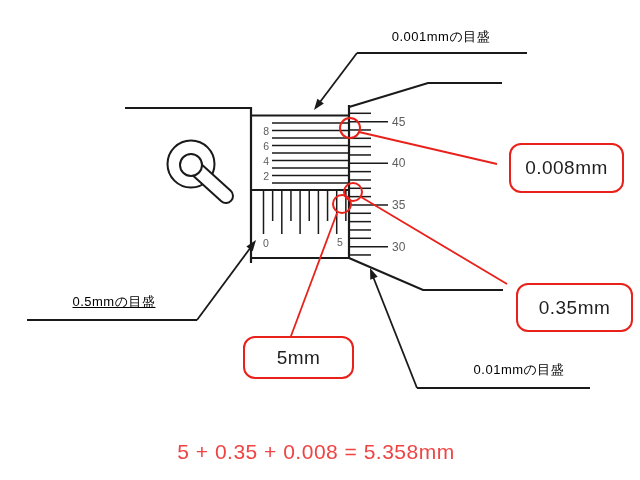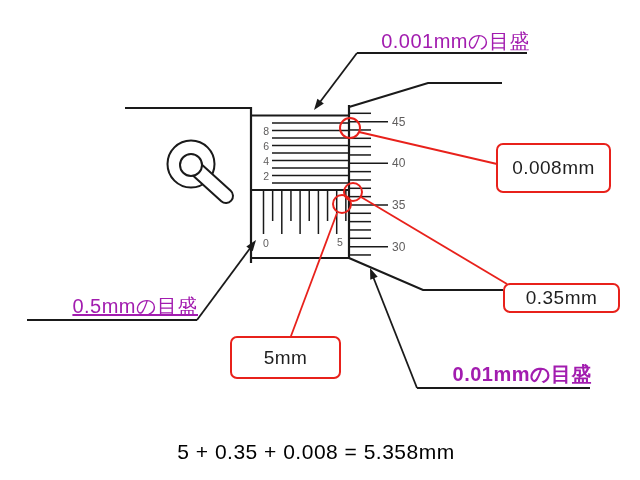--- a/index.html
+++ b/index.html
@@ -3,30 +3,30 @@
 <meta charset="utf-8">
 <style>
   html,body{margin:0;padding:0;background:#ffffff;}
   #stage{
     position:relative;width:640px;height:480px;background:#ffffff;overflow:hidden;
     font-family:"Liberation Sans","DejaVu Sans",sans-serif;
   }
   #diagram-svg{position:absolute;left:0;top:0;}
   .callout-box{
     position:absolute;display:flex;align-items:center;justify-content:center;
-    background:#ffffff;border:2.5px solid #e8211b;border-radius:7px;
-    color:#1f1f1f;font-size:19px;letter-spacing:0.5px;box-sizing:border-box;
+    background:#ffffff;border:2.5px solid #e8211b;border-radius:12px;
+    color:#1f1f1f;font-size:19px;letter-spacing:0.5px;box-sizing:border-box;margin-left:13px;
   }
   .leader-label{
-    position:absolute;color:#a21caf;font-size:20px;text-align:right;
+    position:absolute;color:#000000;font-size:13px;text-align:center;
     letter-spacing:0.5px;white-space:nowrap;
   }
   #formula-text{
     position:absolute;left:146px;top:440px;width:340px;text-align:center;
-    color:#000000;font-size:21px;letter-spacing:0.5px;white-space:nowrap;
+    color:#ef4444;font-size:21px;letter-spacing:0.5px;white-space:nowrap;
   }
   text{font-family:"Liberation Sans","DejaVu Sans",sans-serif;}
 </style>
 </head>
 <body>
 
 <div id="stage">
 
   <svg id="diagram-svg" width="640" height="480" viewBox="0 0 640 480">
 
@@ -120,25 +120,25 @@
     <circle cx="342" cy="204" r="9" fill="none" stroke="#e8211b" stroke-width="2"></circle>
 
     <line x1="359" y1="132" x2="497" y2="164" stroke="#e8211b" stroke-width="1.8"></line>
     <line x1="361" y1="197" x2="507" y2="284" stroke="#e8211b" stroke-width="1.8"></line>
     <line x1="337" y1="213" x2="288" y2="344" stroke="#e8211b" stroke-width="1.8"></line>
   </svg>
 
   <div class="callout-box" style="left:496px;top:143px;width:115px;height:50px;">
     <span>0.008mm</span>
   </div>
-  <div class="callout-box" style="left:503px;top:283px;width:117px;height:30px;">
+  <div class="callout-box" style="left:503px;top:283px;width:117px;height:49px;">
     <span>0.35mm</span>
   </div>
   <div class="callout-box" style="left:230px;top:336px;width:111px;height:43px;">
     <span>5mm</span>
   </div>
 
   <div class="leader-label" style="left:352px;top:28px;width:178px;">0.001mmの目盛</div>
   <div class="leader-label" style="left:30px;top:293px;width:168px;text-decoration:underline;">0.5mmの目盛</div>
-  <div class="leader-label" style="left:420px;top:361px;width:172px;font-weight:bold;">0.01mmの目盛</div>
+  <div class="leader-label" style="left:433px;top:361px;width:172px;">0.01mmの目盛</div>
 
   <div id="formula-text">5 + 0.35 + 0.008 = 5.358mm</div>
 </div>
 
 </body></html>

